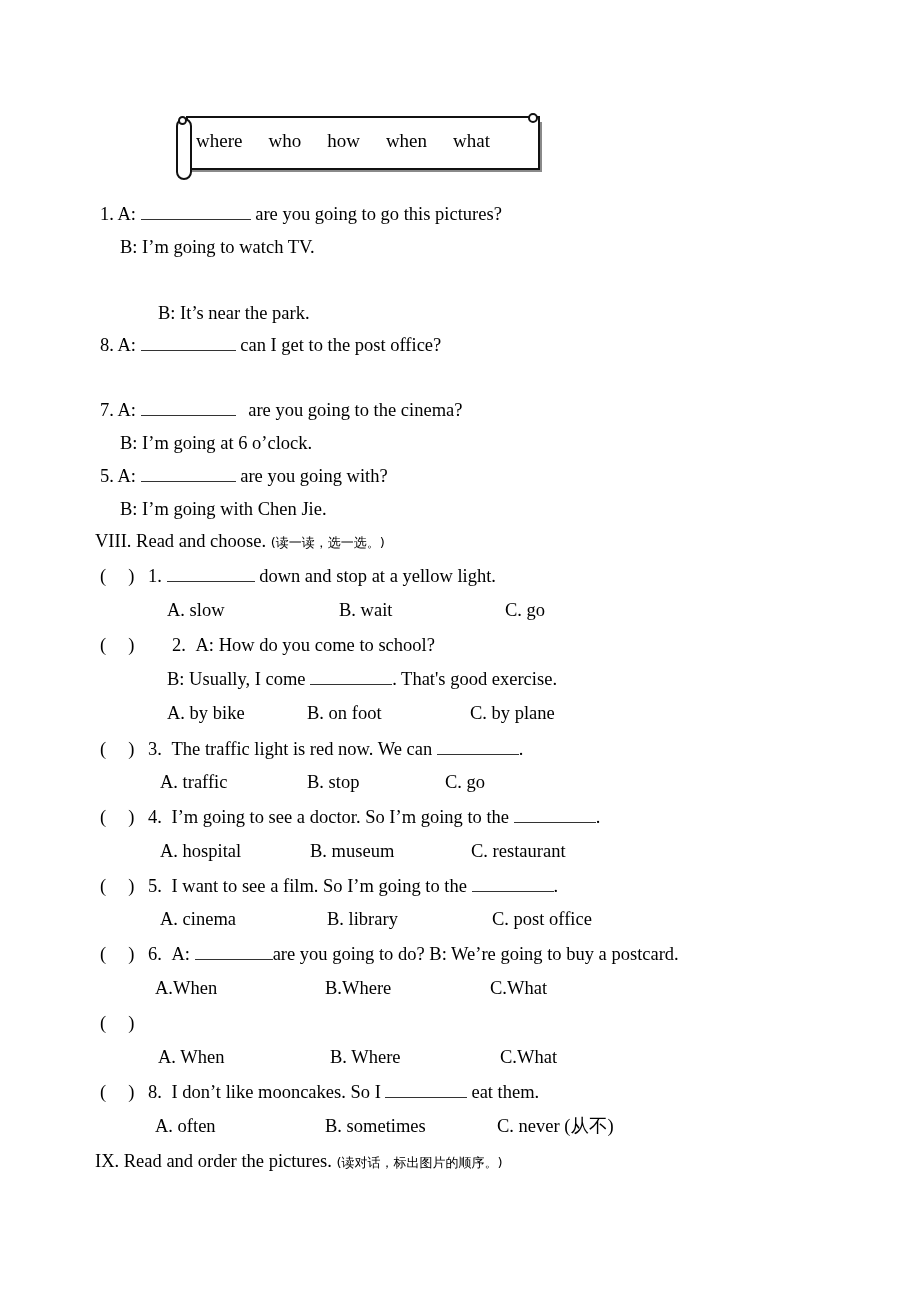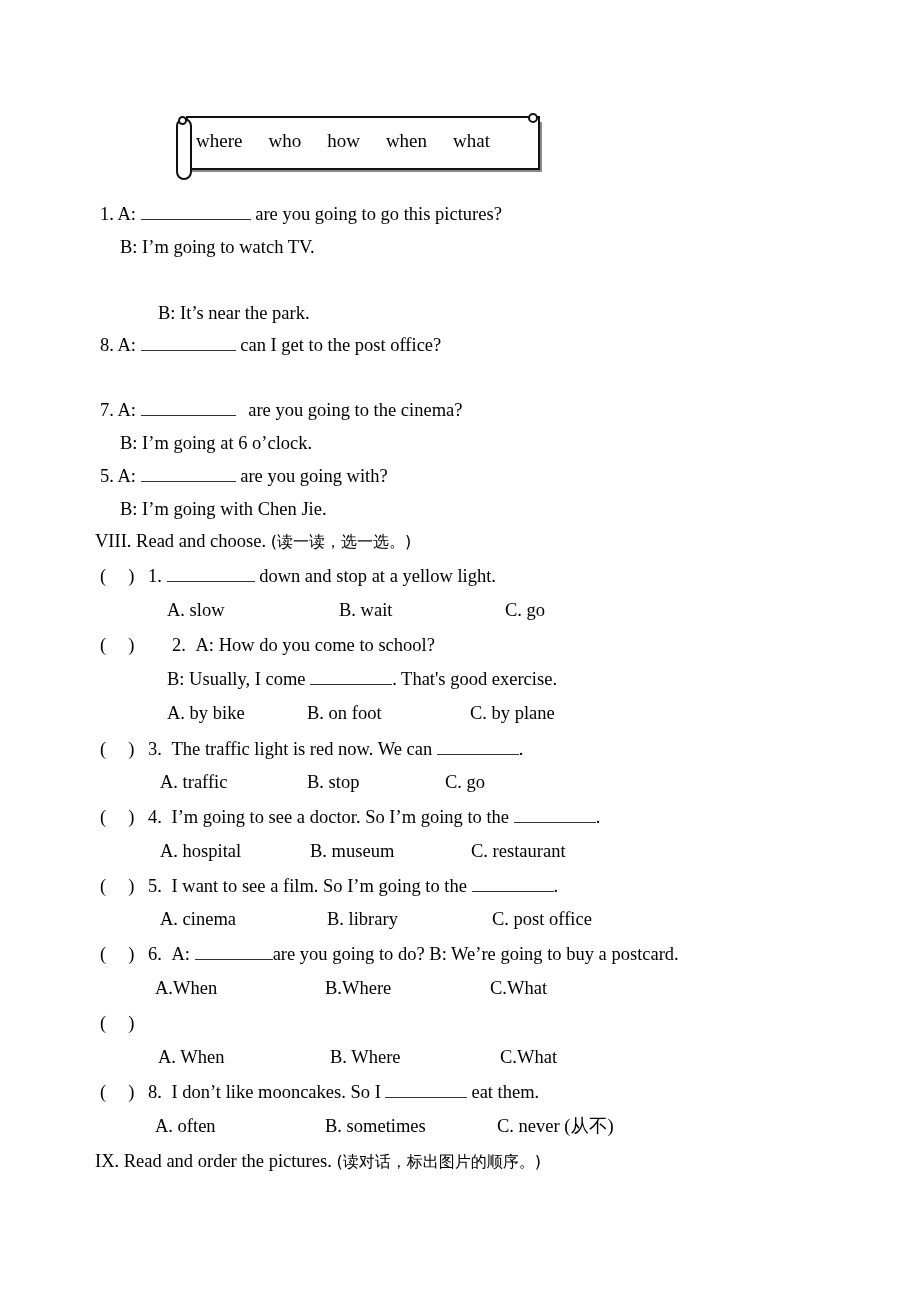--- a/index.html
+++ b/index.html
@@ -143,21 +143,21 @@
   }
 
   .sec {
     position: absolute;
     font-size: 18.5px;
     line-height: 22px;
     white-space: nowrap;
   }
   .cn {
     font-family: "DejaVu Sans", "Liberation Sans", sans-serif;
-    font-size: 16px;
+    font-size: 13px;
   }
 
   .paren {
     position: absolute;
     font-size: 18.5px;
     line-height: 22px;
     white-space: nowrap;
   }
 </style>
 </head>

